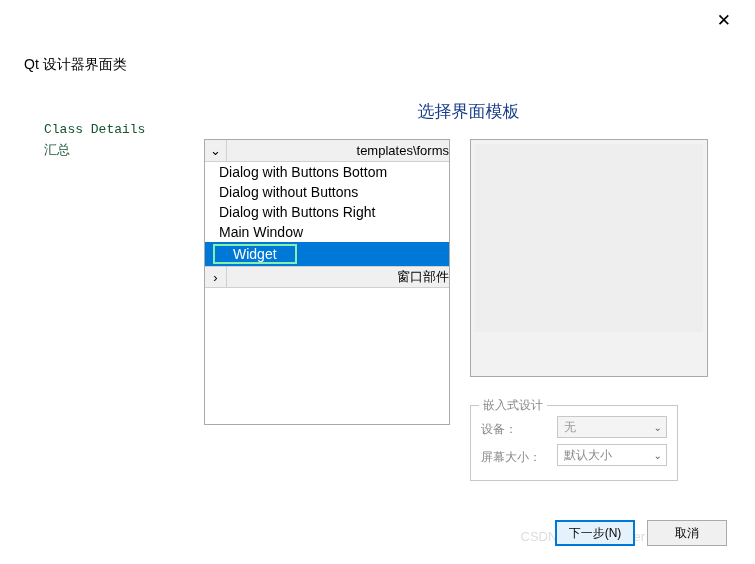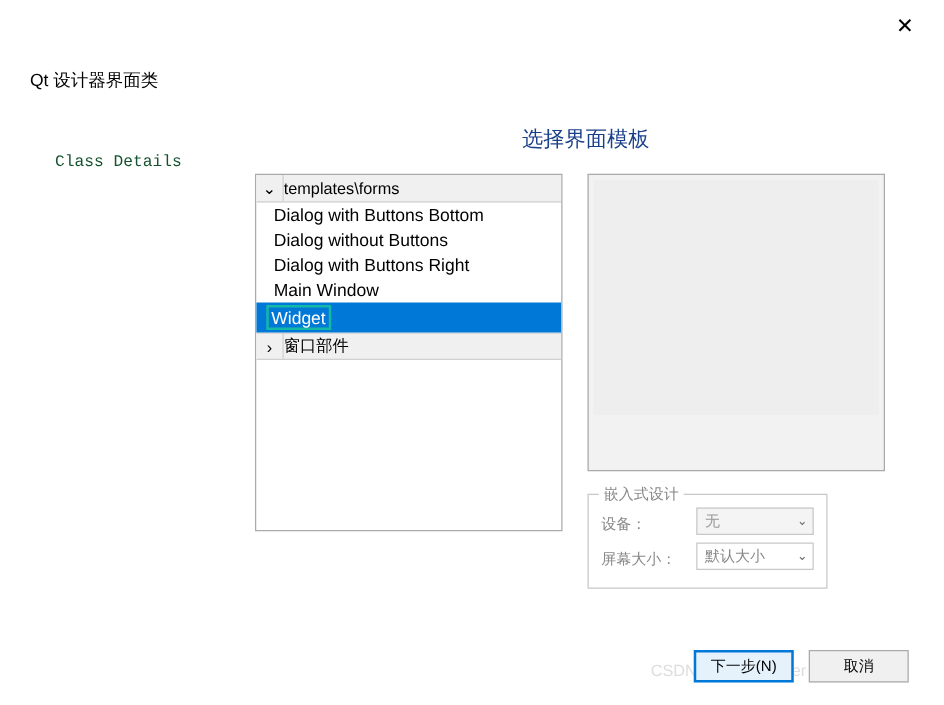--- a/index.html
+++ b/index.html
@@ -94,37 +94,37 @@
       text-align: center;
       border-right: 1px solid #d0d0d0;
       height: 100%;
       display: flex;
       align-items: center;
       justify-content: center;
       cursor: pointer;
     }
     .tree-header-label {
       flex: 1;
-      text-align: left;
+      text-align: right;
     }
     .tree-item {
       padding: 2px 6px 2px 14px;
       font-size: 14px;
       cursor: pointer;
     }
     .tree-item.selected {
       background: #0078d7;
       color: #fff;
       position: relative;
       padding-left: 8px;
     }
     .tree-item.selected .hl {
-      border: 2px solid #14b8a6;
+      border: 2px solid #86efac;
       display: inline-block;
-      padding: 0 2px;
+      padding: 0 18px;
       position: relative;
       top: 0;
     }
     .tree-sub {
       display: flex;
       align-items: center;
       background: #f0f0f0;
       border-top: 1px solid #d0d0d0;
       border-bottom: 1px solid #d0d0d0;
       height: 22px;
@@ -144,24 +144,24 @@
     .preview-inner {
       position: absolute;
       left: 4px;
       top: 4px;
       right: 4px;
       height: 188px;
       background: #eeeeee;
     }
     .embedded-group {
       border: 1px solid #c8c8c8;
-      margin-top: 18px;
+      margin-top: 28px;
       padding: 10px 10px 8px 10px;
       position: relative;
-      width: 192px;
+      width: 208px;
       color: #888;
     }
     .embedded-group .legend {
       position: absolute;
       top: -9px;
       left: 8px;
       background: #fff;
       padding: 0 4px;
       font-size: 12px;
     }
@@ -230,20 +230,21 @@
 <body>
 
 <div class="close-btn">✕</div>
 
 <div class="dialog-title">Qt 设计器界面类</div>
 
 <div class="content">
 
   <div class="steps">
     <div class="step-item">Class Details</div>
+    <div class="step-item">汇总</div>
   </div>
 
   <div class="main-area">
     <div class="section-title">选择界面模板</div>
 
     <div class="template-row">
 
       <div class="tree-box">
         <div class="tree-header">
           <div class="tree-toggle">⌄</div>

